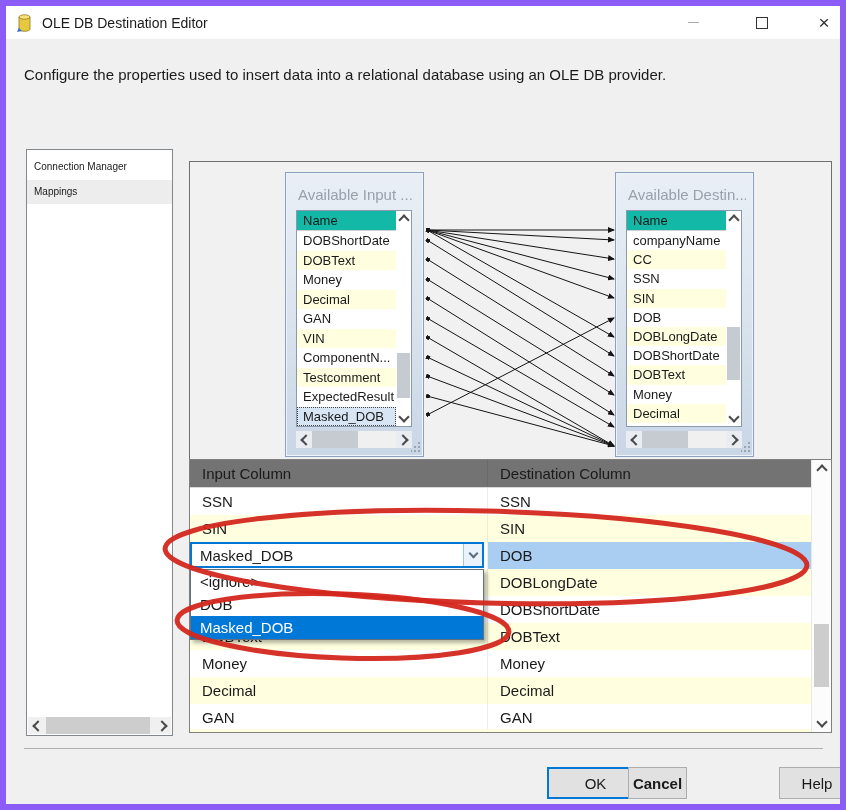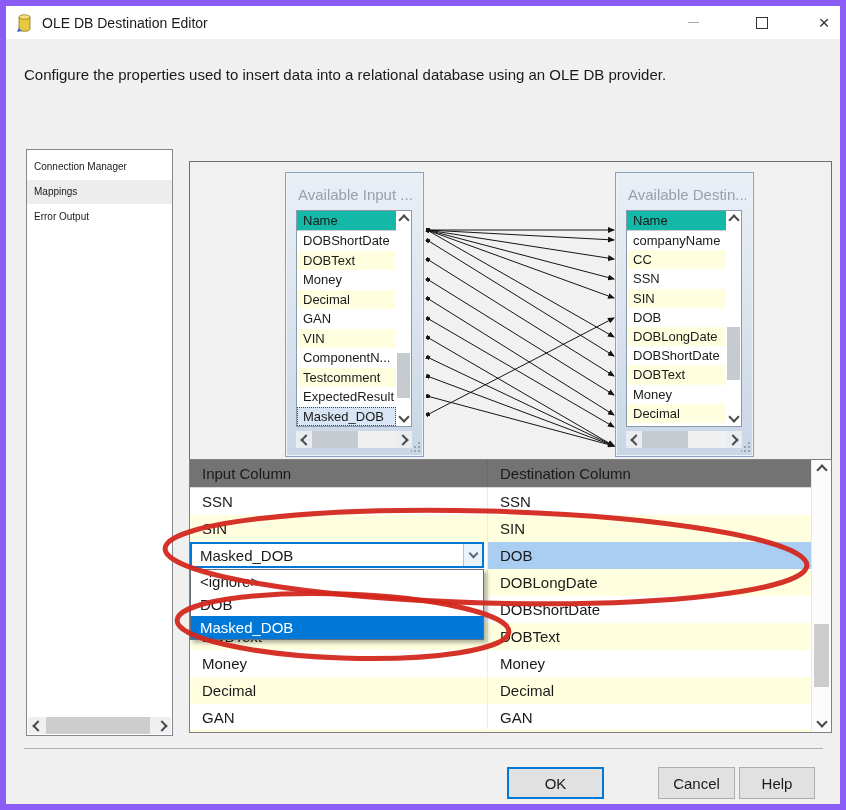--- a/index.html
+++ b/index.html
@@ -83,23 +83,23 @@
                display:flex;align-items:center;justify-content:center;}
   .combo-arrow .chv{border-color:#5b6b7a;width:5px;height:5px;}
   .dropdown{position:absolute;left:184px;top:563px;width:294px;background:#fff;border:1px solid #66707a;
             box-sizing:border-box;box-shadow:3px 3px 4px rgba(0,0,0,0.3);z-index:30;}
   .dd-item{height:23px;line-height:23px;font-size:15px;padding-left:9px;background:#fff;}
   .dd-item.sel{background:#0078d7;color:#fff;}
 
   
   .divider{position:absolute;left:18px;right:17px;top:742px;height:1px;background:#b0b0b0;}
   .btn{position:absolute;top:761px;height:32px;background:#e1e1e1;border:1px solid #adadad;box-sizing:border-box;
-       display:flex;align-items:center;justify-content:center;font-size:15px;}
+       display:flex;align-items:center;justify-content:center;font-size:15px;margin-left:40px;}
   #ok-btn{left:501px;width:97px;border:2px solid #0078d7;}
-  #cancel-btn{left:652px;width:77px;}
+  #cancel-btn{left:582px;width:59px;font-weight:bold;}
   #help-btn{left:733px;width:76px;}
 
   .annotations{position:absolute;left:0;top:0;z-index:60;pointer-events:none;}
 </style>
 </head>
 <body>
 
 <div class="window">
 
   <div class="titlebar">
@@ -119,21 +119,20 @@
         <span>×</span>
       </div>
   </div>
 
   <div class="desc">Configure the properties used to insert data into a relational database using an OLE DB provider.</div>
 
   <div class="sidebar">
     <div class="side-items" id="side-items">
         <div class="side-item">Connection Manager</div>
         <div class="side-item sel">Mappings</div>
-        <div class="side-item">Error Output</div>
       </div>
     <div class="hscroll sb-hscroll">
       <div class="scroll-arrow" style="left:0">
           <span class="chv left"></span>
         </div>
       <div class="scroll-thumb-h" style="left:18px;width:104px;"></div>
       <div class="scroll-arrow" style="right:0">
           <span class="chv right"></span>
         </div>
     </div>

